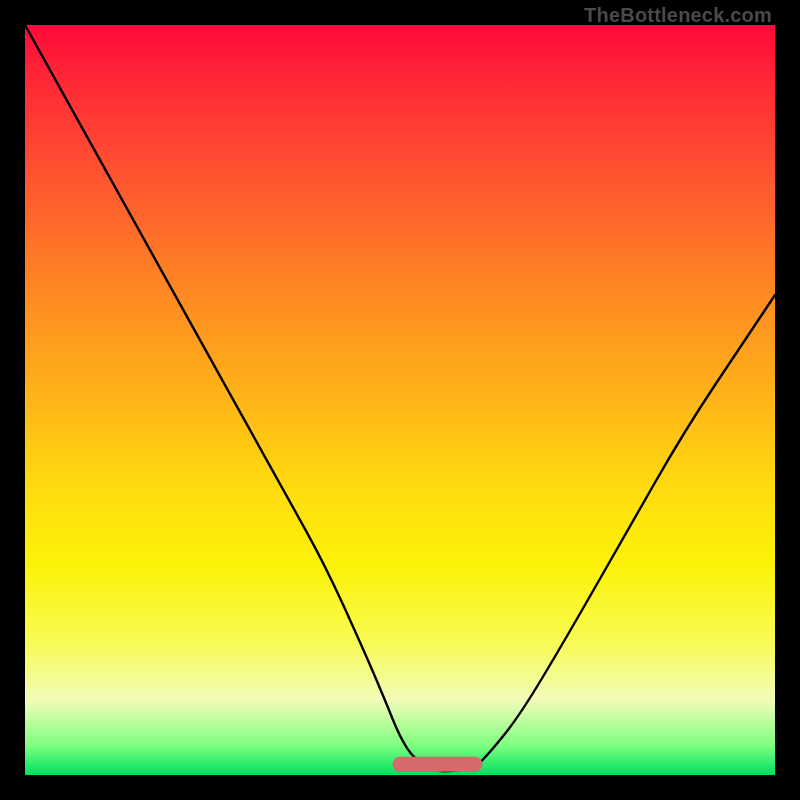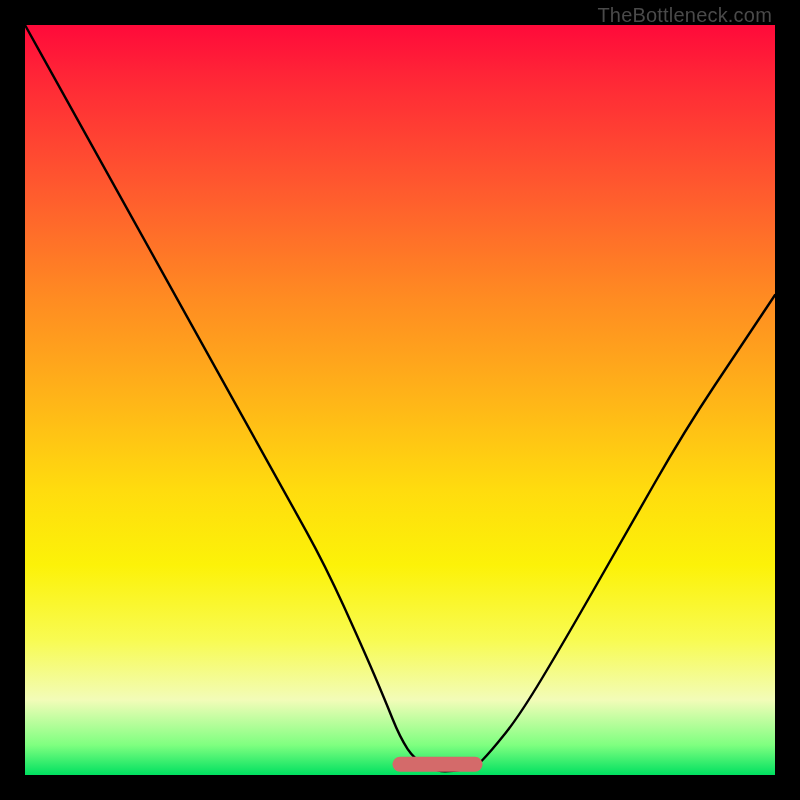--- a/index.html
+++ b/index.html
@@ -40,20 +40,21 @@
     );
   }
   .watermark {
     position: absolute;
     top: 4px;
     right: 28px;
     color: #4a4a4a;
     font-size: 20px;
     letter-spacing: 0.2px;
     user-select: none;
+    font-weight: bold;
   }
   svg.curve-layer {
     position: absolute;
     left: 0;
     top: 0;
     width: 750px;
     height: 750px;
     overflow: visible;
   }
 </style>

